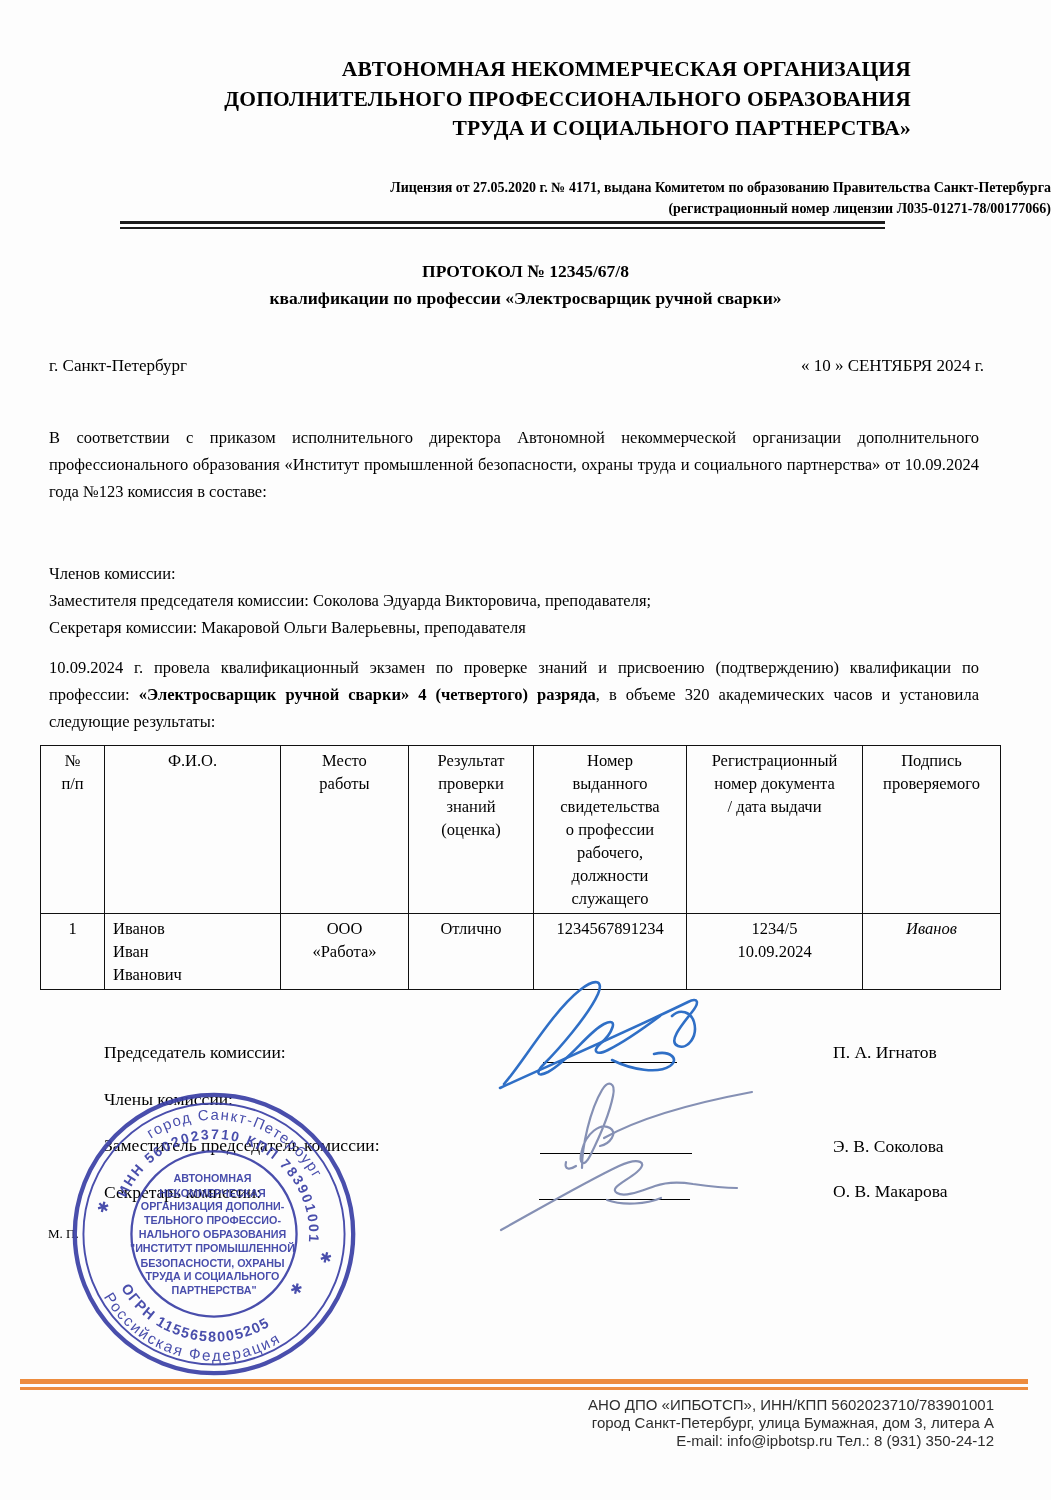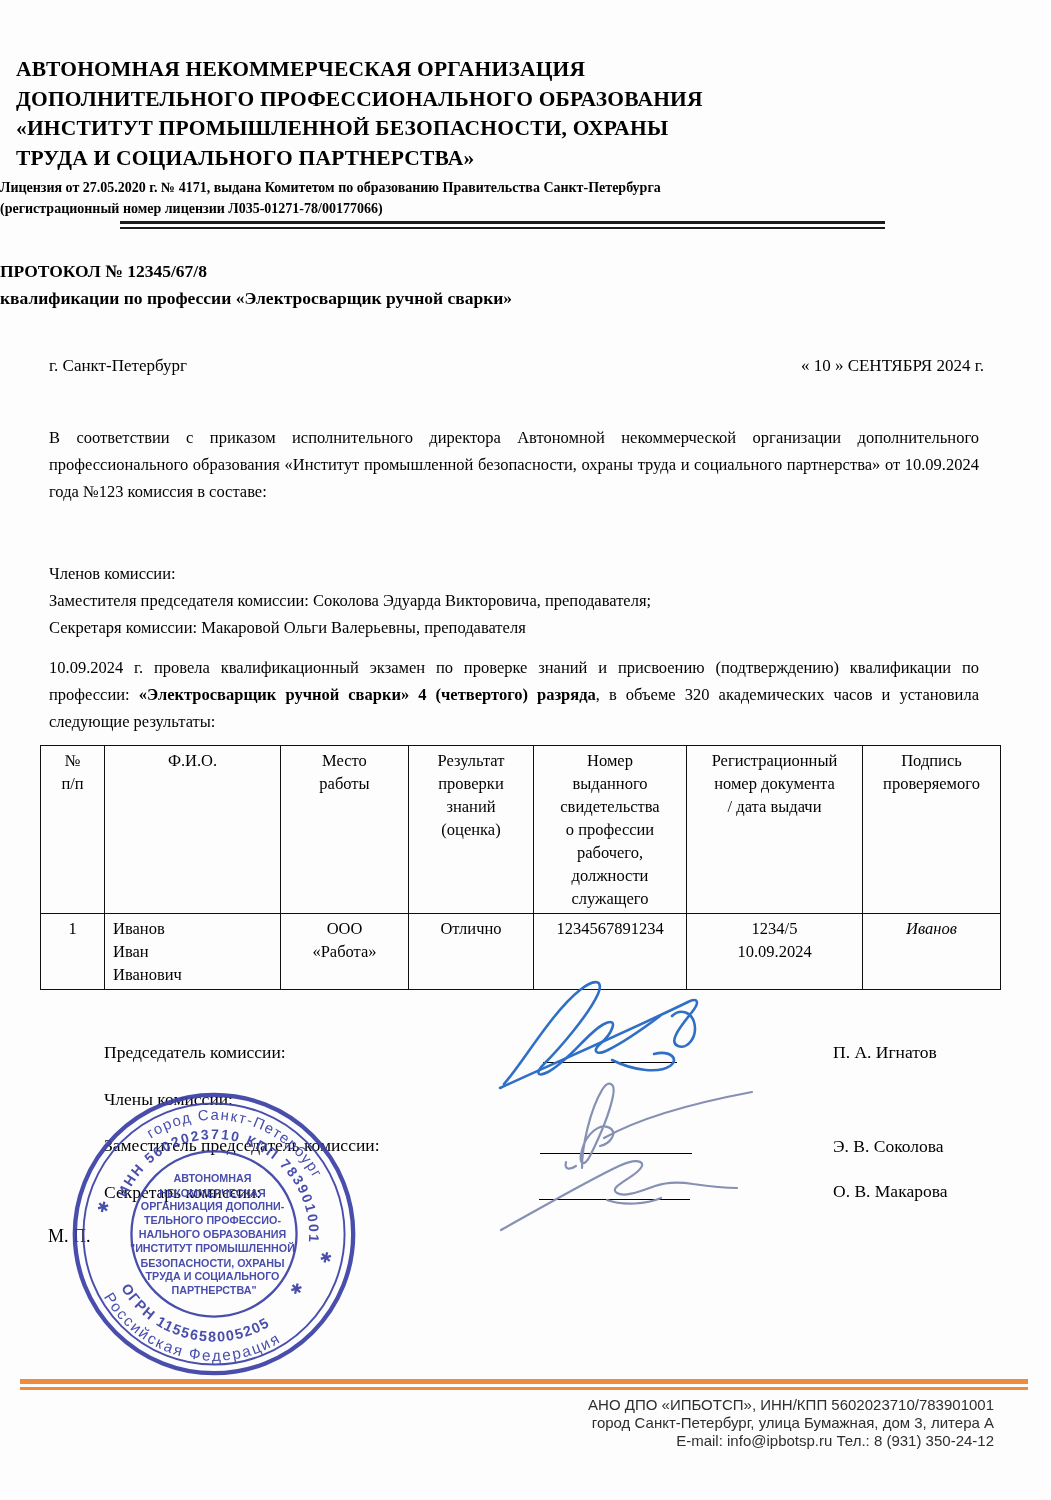--- a/index.html
+++ b/index.html
@@ -2,67 +2,66 @@
 <html lang="ru"><head>
 <meta charset="utf-8">
 <style>
   html,body{margin:0;padding:0;background:#ffffff;}
   .page{
     position:relative; width:1051px; height:1500px; background:#fdfdfd;
     font-family:"Liberation Serif", serif; color:#000; overflow:hidden;
   }
   .abs{position:absolute;}
   
-  .org-header{top:55px; left:16px; width:911px; text-align:left;
+  .org-header{top:55px; left:0; width:911px; text-align:right;
     font-weight:bold; font-size:21.5px; line-height:29.5px; letter-spacing:.2px;}
-  .license{top:177px; left:0; width:1051px; text-align:left;
+  .license{top:177px; left:0; width:1051px; text-align:right;
     font-weight:bold; font-size:14px; line-height:21px;}
   .divider{top:221px; left:120px; width:765px; height:3px;
     border-top:3px solid #1b1b1b; border-bottom:2px solid #1b1b1b;}
   
-  .protocol-block{top:258px; left:0; width:1051px; 
+  .protocol-block{top:258px; left:0; width:1051px; text-align:center;
     font-weight:bold; font-size:17.5px; line-height:26.5px;}
   .meta-row{top:356px; left:49px; right:67px; display:flex;
     justify-content:space-between; font-weight:normal; font-size:17px;}
   
   .para{left:49px; right:72px; font-size:16.5px; line-height:27px; text-align:justify;}
   .line{left:49px; right:72px; font-size:16.5px; line-height:27px;}
   
   table.results{top:745px; left:40px; width:960px; position:absolute;
     border-collapse:collapse; table-layout:fixed; font-size:16.5px;}
   table.results th, table.results td{
     border:1.6px solid #111; vertical-align:top; padding:3px 5px;
     line-height:23px; font-weight:normal; white-space:pre-line; text-align:center;}
   table.results td.fio{text-align:left; padding-left:8px;}
   table.results td.sig{font-style:italic;}
   
   .sign-label{left:60px; font-size:17.5px;margin-left:44px;}
   .sign-name{left:833px; font-size:17.5px;}
   .sign-line{height:0; border-top:1.6px solid #000;}
-  .mp{left:48px; font-size:18px;}
+  .mp{left:48px; font-size:13px;}
   .sig-svg{pointer-events:none;}
   
   .stamp{top:1090px; left:70px; width:288px; height:288px; opacity:.93;}
   .stamp text{font-family:"Liberation Sans", sans-serif; fill:#3c41a6;}
   
   .stripe{left:20px; width:1008px; background:#ED8C3E;}
   .stripe-a{top:1379px; height:5px;}
   .stripe-b{top:1387px; height:3px;}
   .footer-text{top:1396px; right:57px; width:600px; text-align:right;
     font-family:"Liberation Sans", sans-serif; font-size:15px; line-height:18px; color:#2e2e2e;}
 </style>
 </head>
 <body>
 
 <div class="page">
 
   <div class="abs org-header">
     <div>АВТОНОМНАЯ НЕКОММЕРЧЕСКАЯ ОРГАНИЗАЦИЯ</div>
     <div>ДОПОЛНИТЕЛЬНОГО ПРОФЕССИОНАЛЬНОГО ОБРАЗОВАНИЯ</div>
-    <div>«ИНСТИТУТ ПРОМЫШЛЕННОЙ БЕЗОПАСНОСТИ, ОХРАНЫ</div>
     <div>ТРУДА И СОЦИАЛЬНОГО ПАРТНЕРСТВА»</div>
   </div>
 
   <div class="abs license">
     <div>Лицензия от 27.05.2020 г. № 4171, выдана Комитетом по образованию Правительства Санкт-Петербурга</div>
     <div>(регистрационный номер лицензии Л035-01271-78/00177066)</div>
   </div>
 
   <div class="abs divider"></div>
 

